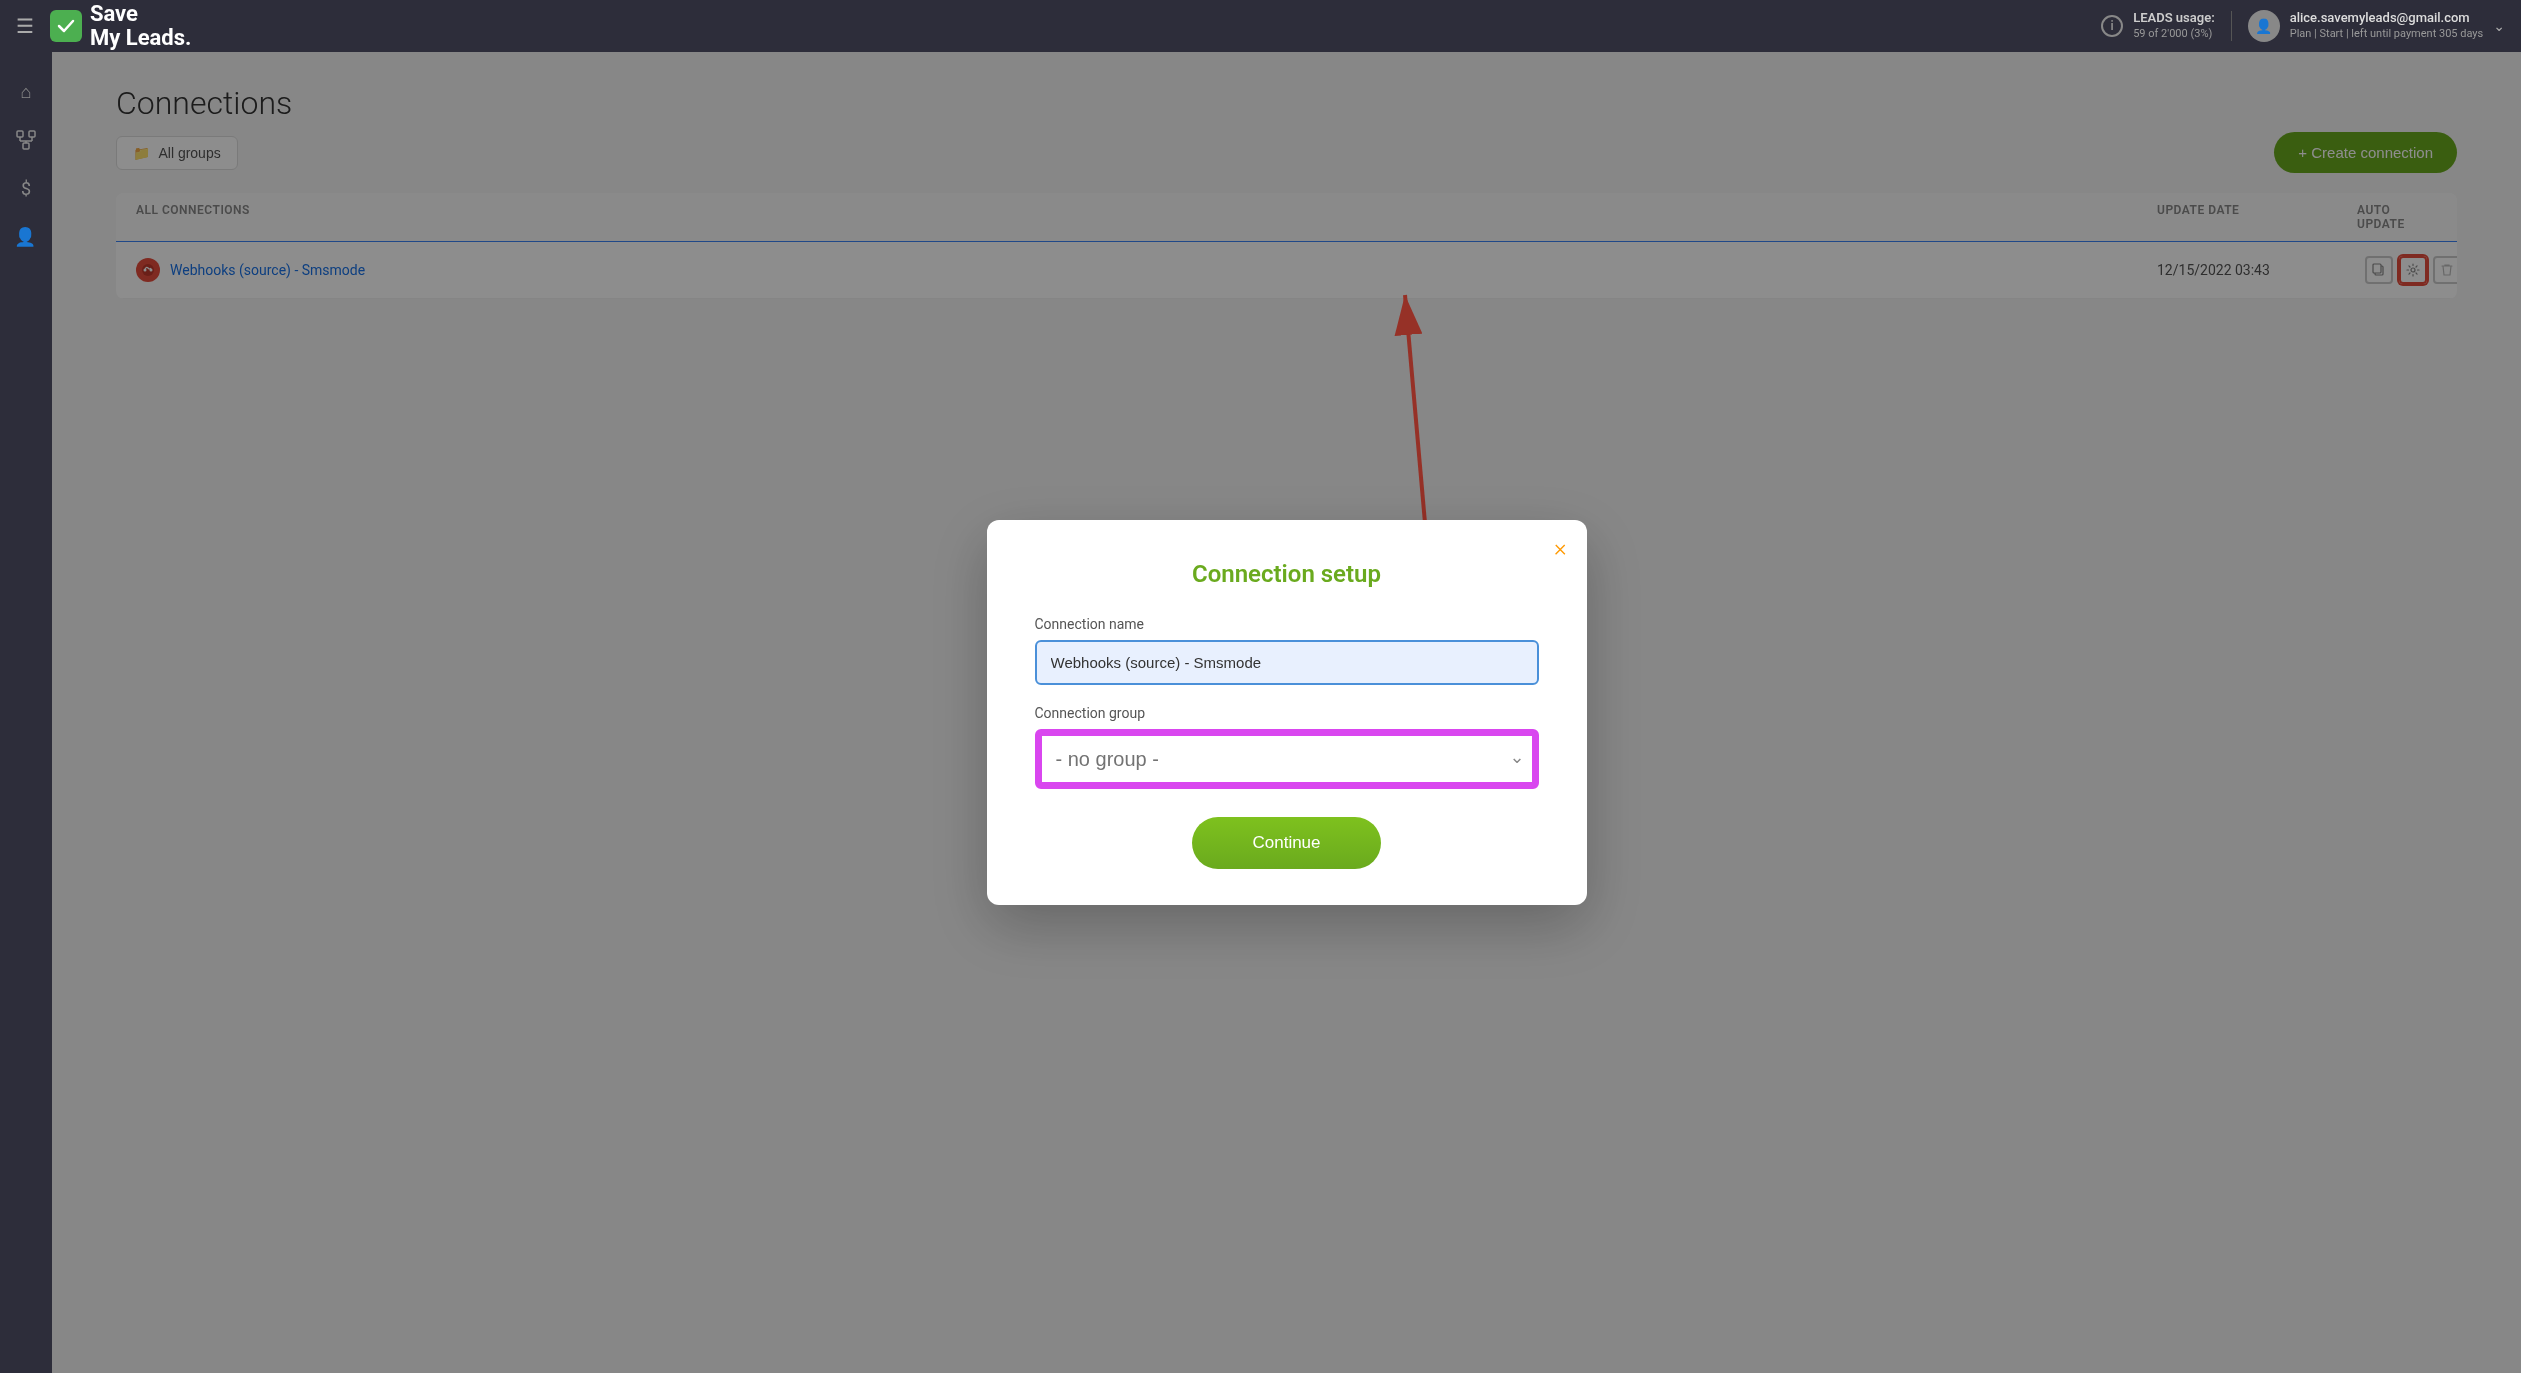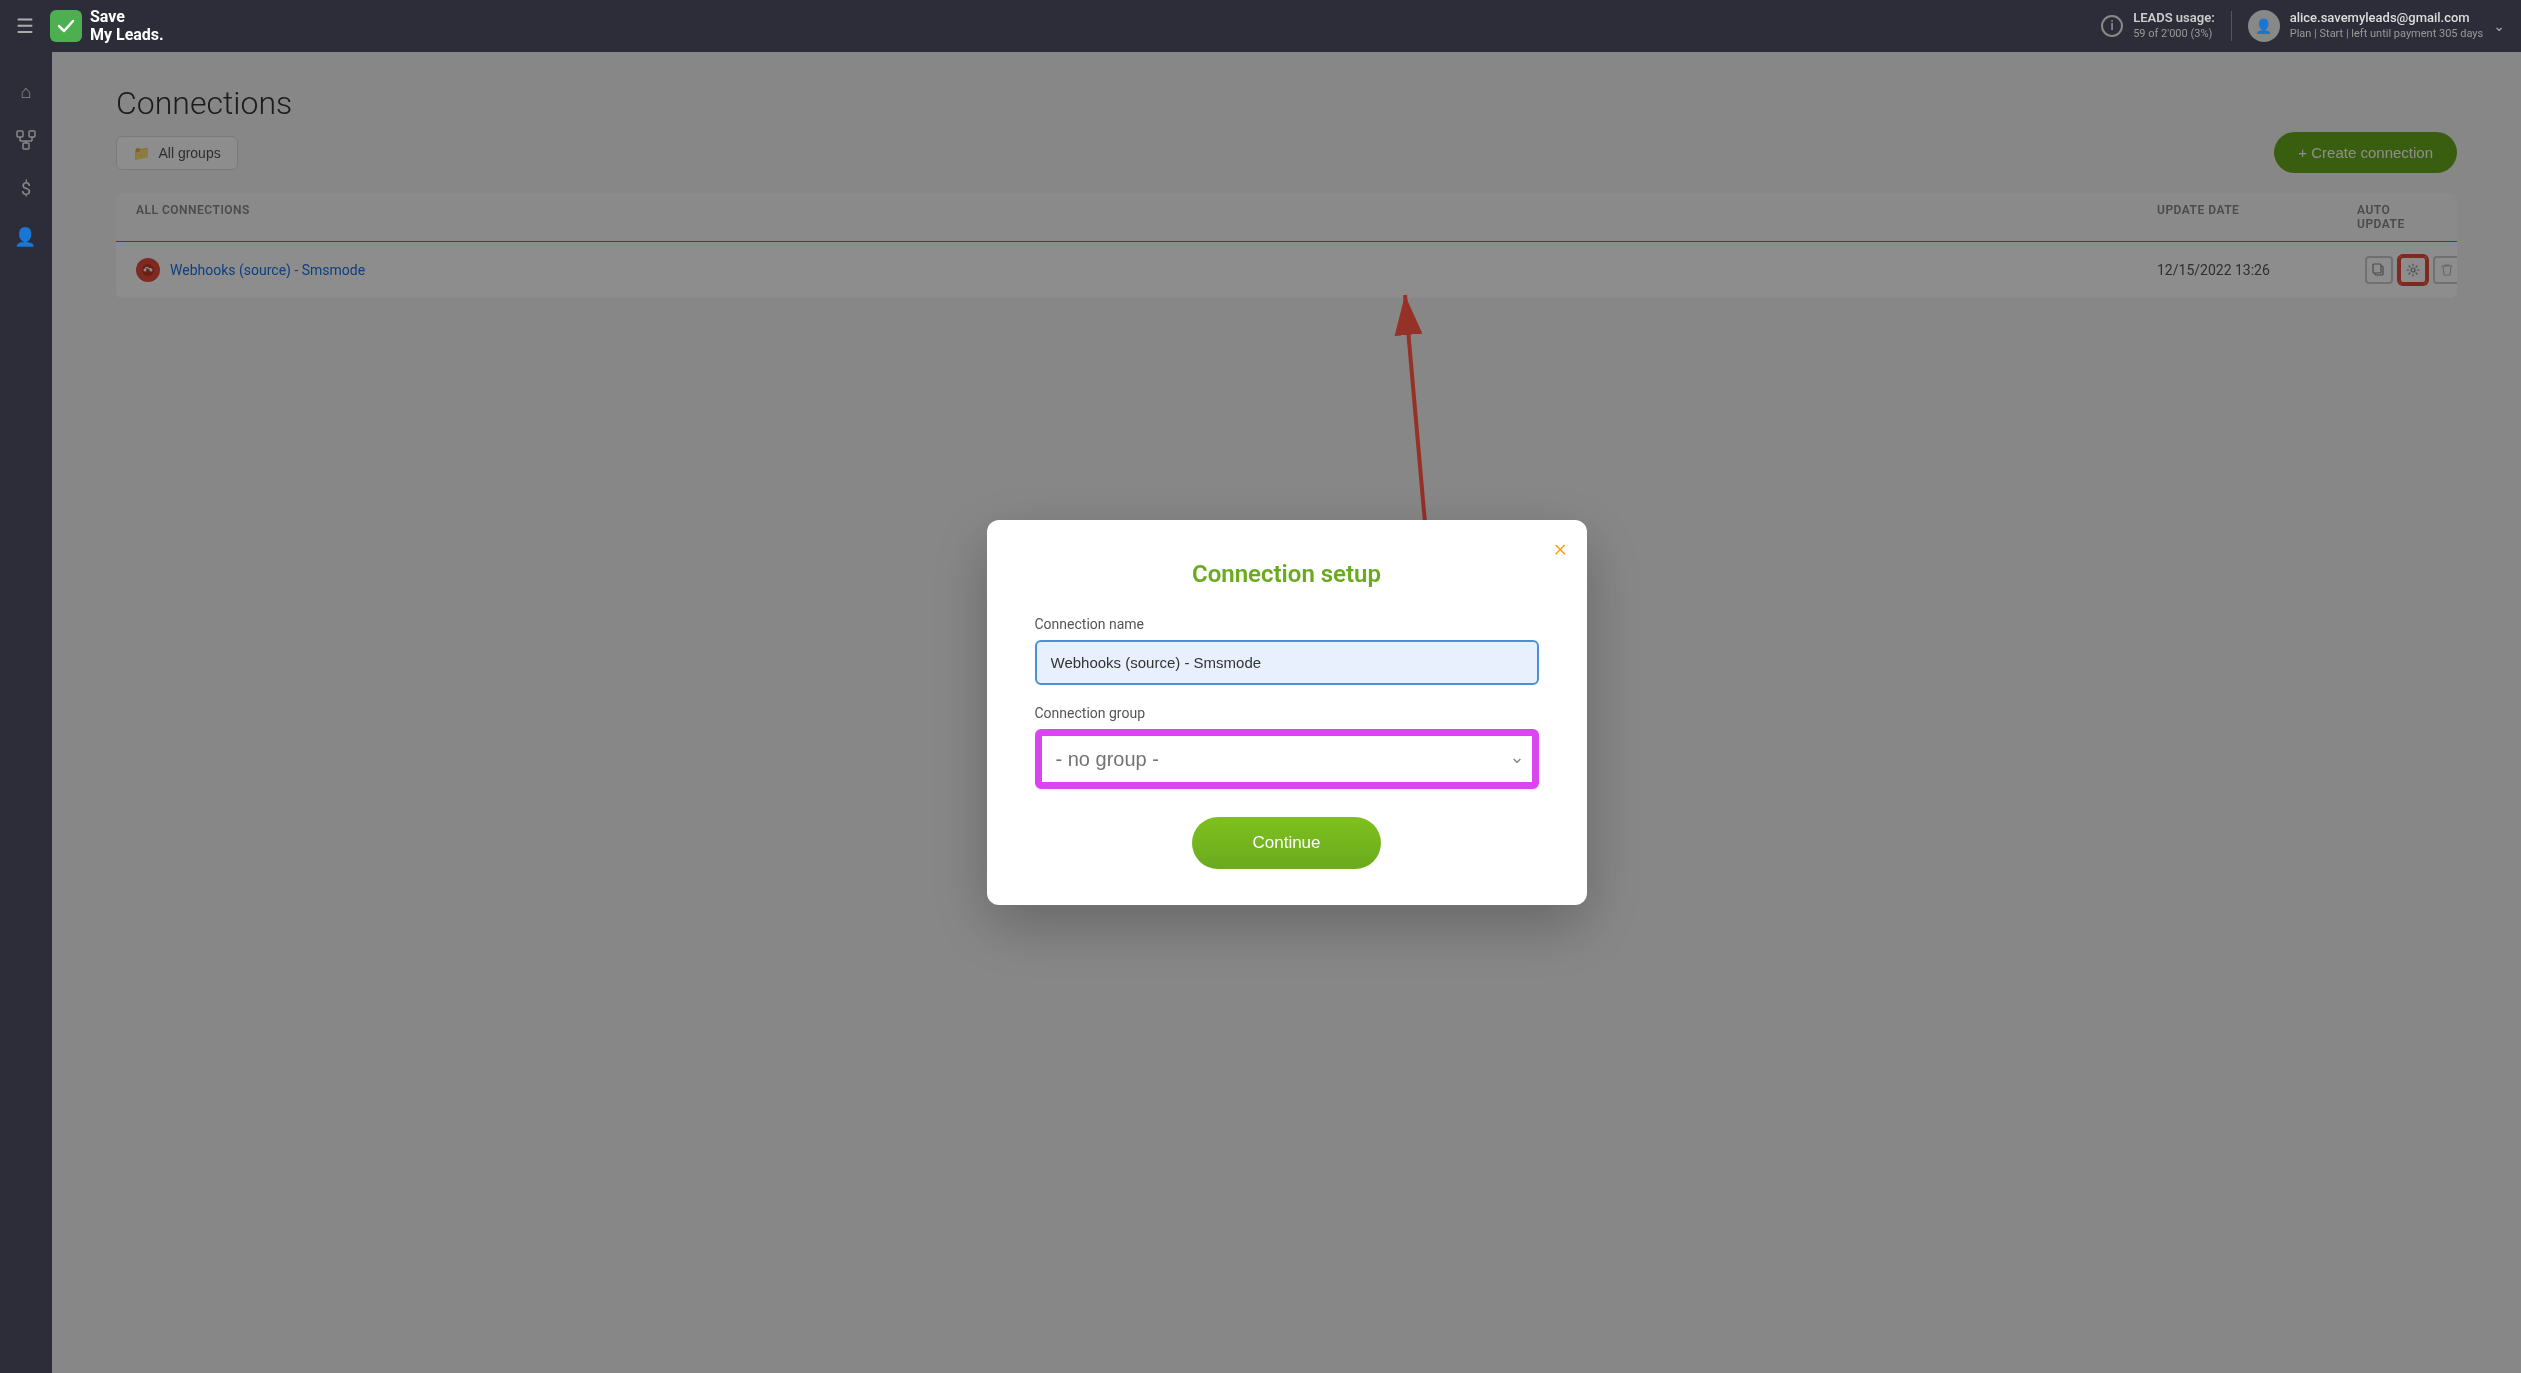--- a/index.html
+++ b/index.html
@@ -30,21 +30,21 @@
     .topnav-logo-icon {
       width: 32px; height: 32px;
       background: #4caf50;
       border-radius: 6px;
       display: flex; align-items: center; justify-content: center;
       color: white; font-size: 14px; font-weight: bold;
     }
     .topnav-logo-text {
       color: white;
       font-weight: 700;
-      font-size: 16px;
+      font-size: 22px;
       line-height: 1.1;
     }
     .topnav-logo-text span { display: block; }
     .topnav-spacer { flex: 1; }
     .topnav-leads {
       display: flex;
       align-items: center;
       gap: 10px;
       color: #ccc;
       font-size: 13px;
@@ -397,21 +397,21 @@
           <svg width="14" height="14" viewBox="0 0 14 14" fill="none">
             <circle cx="7" cy="7" r="6" fill="#c0392b"></circle>
             <path d="M4 7 Q5 3 7 5 Q9 7 10 5" stroke="white" stroke-width="1.2" fill="none"></path>
             <circle cx="4" cy="7" r="1.5" fill="white"></circle>
             <circle cx="10" cy="7" r="1.5" fill="white"></circle>
           </svg>
         </div>
         <span>Webhooks (source) - Smsmode</span>
       </div>
       <div></div>
-      <div class="date-cell">12/15/2022 13:26</div>
+      <div class="date-cell">12/15/2022 03:43</div>
       <div class="auto-update-cell">
         <div class="toggle"></div>
         <div class="action-icons">
           <div class="action-icon">
             <svg width="14" height="14" viewBox="0 0 14 14" fill="none">
               <rect x="3" y="3" width="8" height="9" rx="1" stroke="#888" stroke-width="1.2"></rect>
               <rect x="1" y="1" width="8" height="9" rx="1" stroke="#888" stroke-width="1.2" fill="white"></rect>
             </svg>
           </div>
           <div class="action-icon highlighted">

